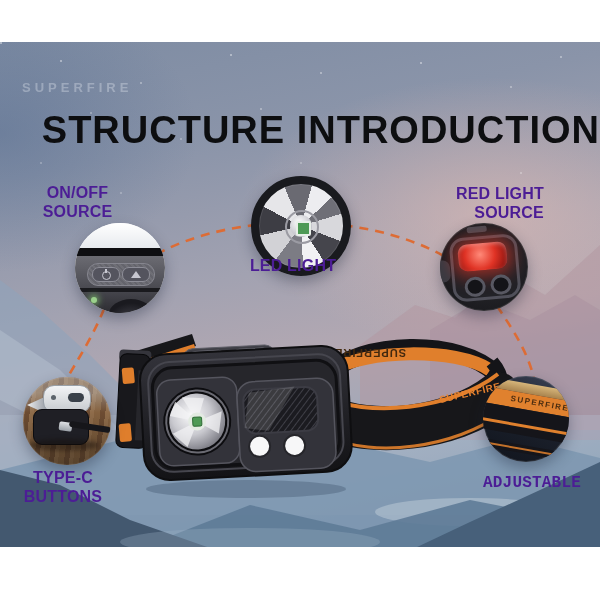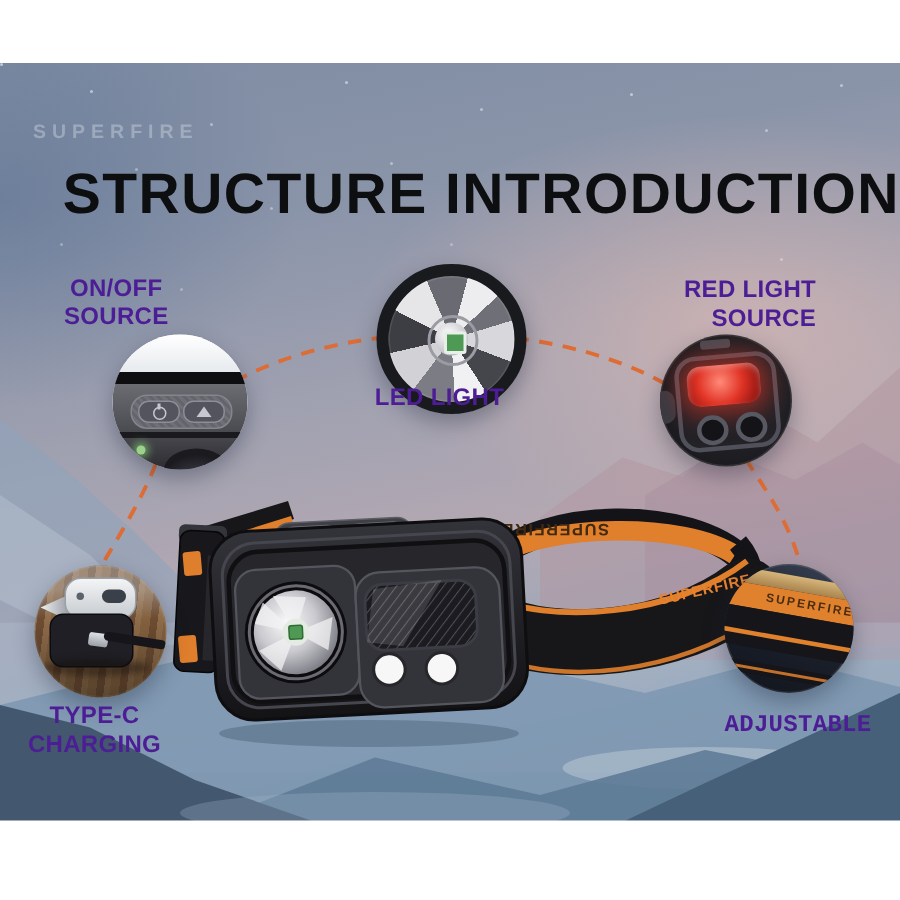--- a/index.html
+++ b/index.html
@@ -302,21 +302,21 @@
   </div>
   <div class="callout-label lbl-led">
     <div>LED LIGHT</div>
   </div>
   <div class="callout-label lbl-red">
     <div>RED LIGHT</div>
     <div>SOURCE</div>
   </div>
   <div class="callout-label lbl-typec">
     <div>TYPE-C</div>
-    <div>CHARGING</div>
+    <div>BUTTONS</div>
   </div>
   <div class="callout-label lbl-band">
     <div>ADJUSTABLE</div>
   </div>
 
   <div class="bar bar-top"></div>
   <div class="bar bar-bottom"></div>
 </div>
 
 </body></html>

